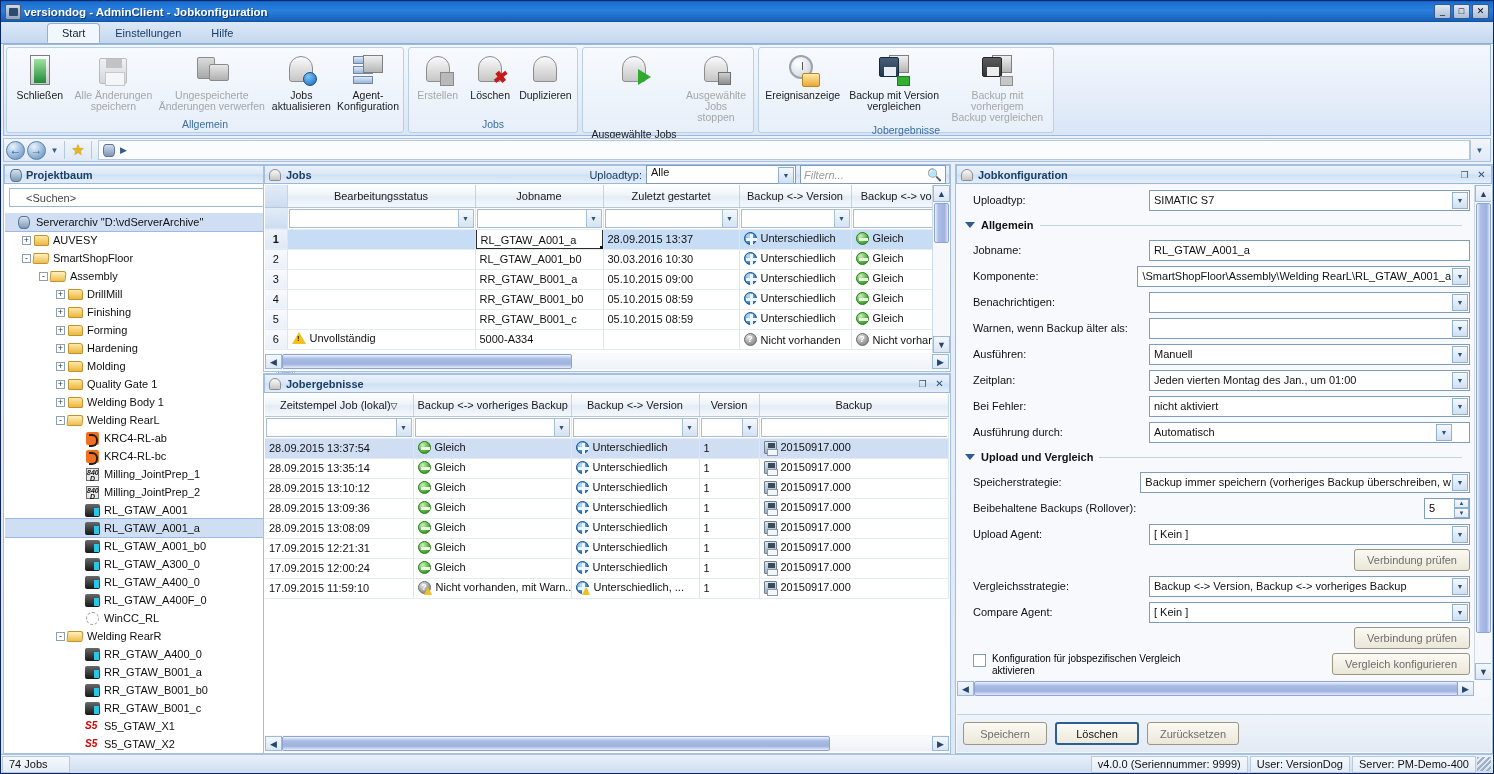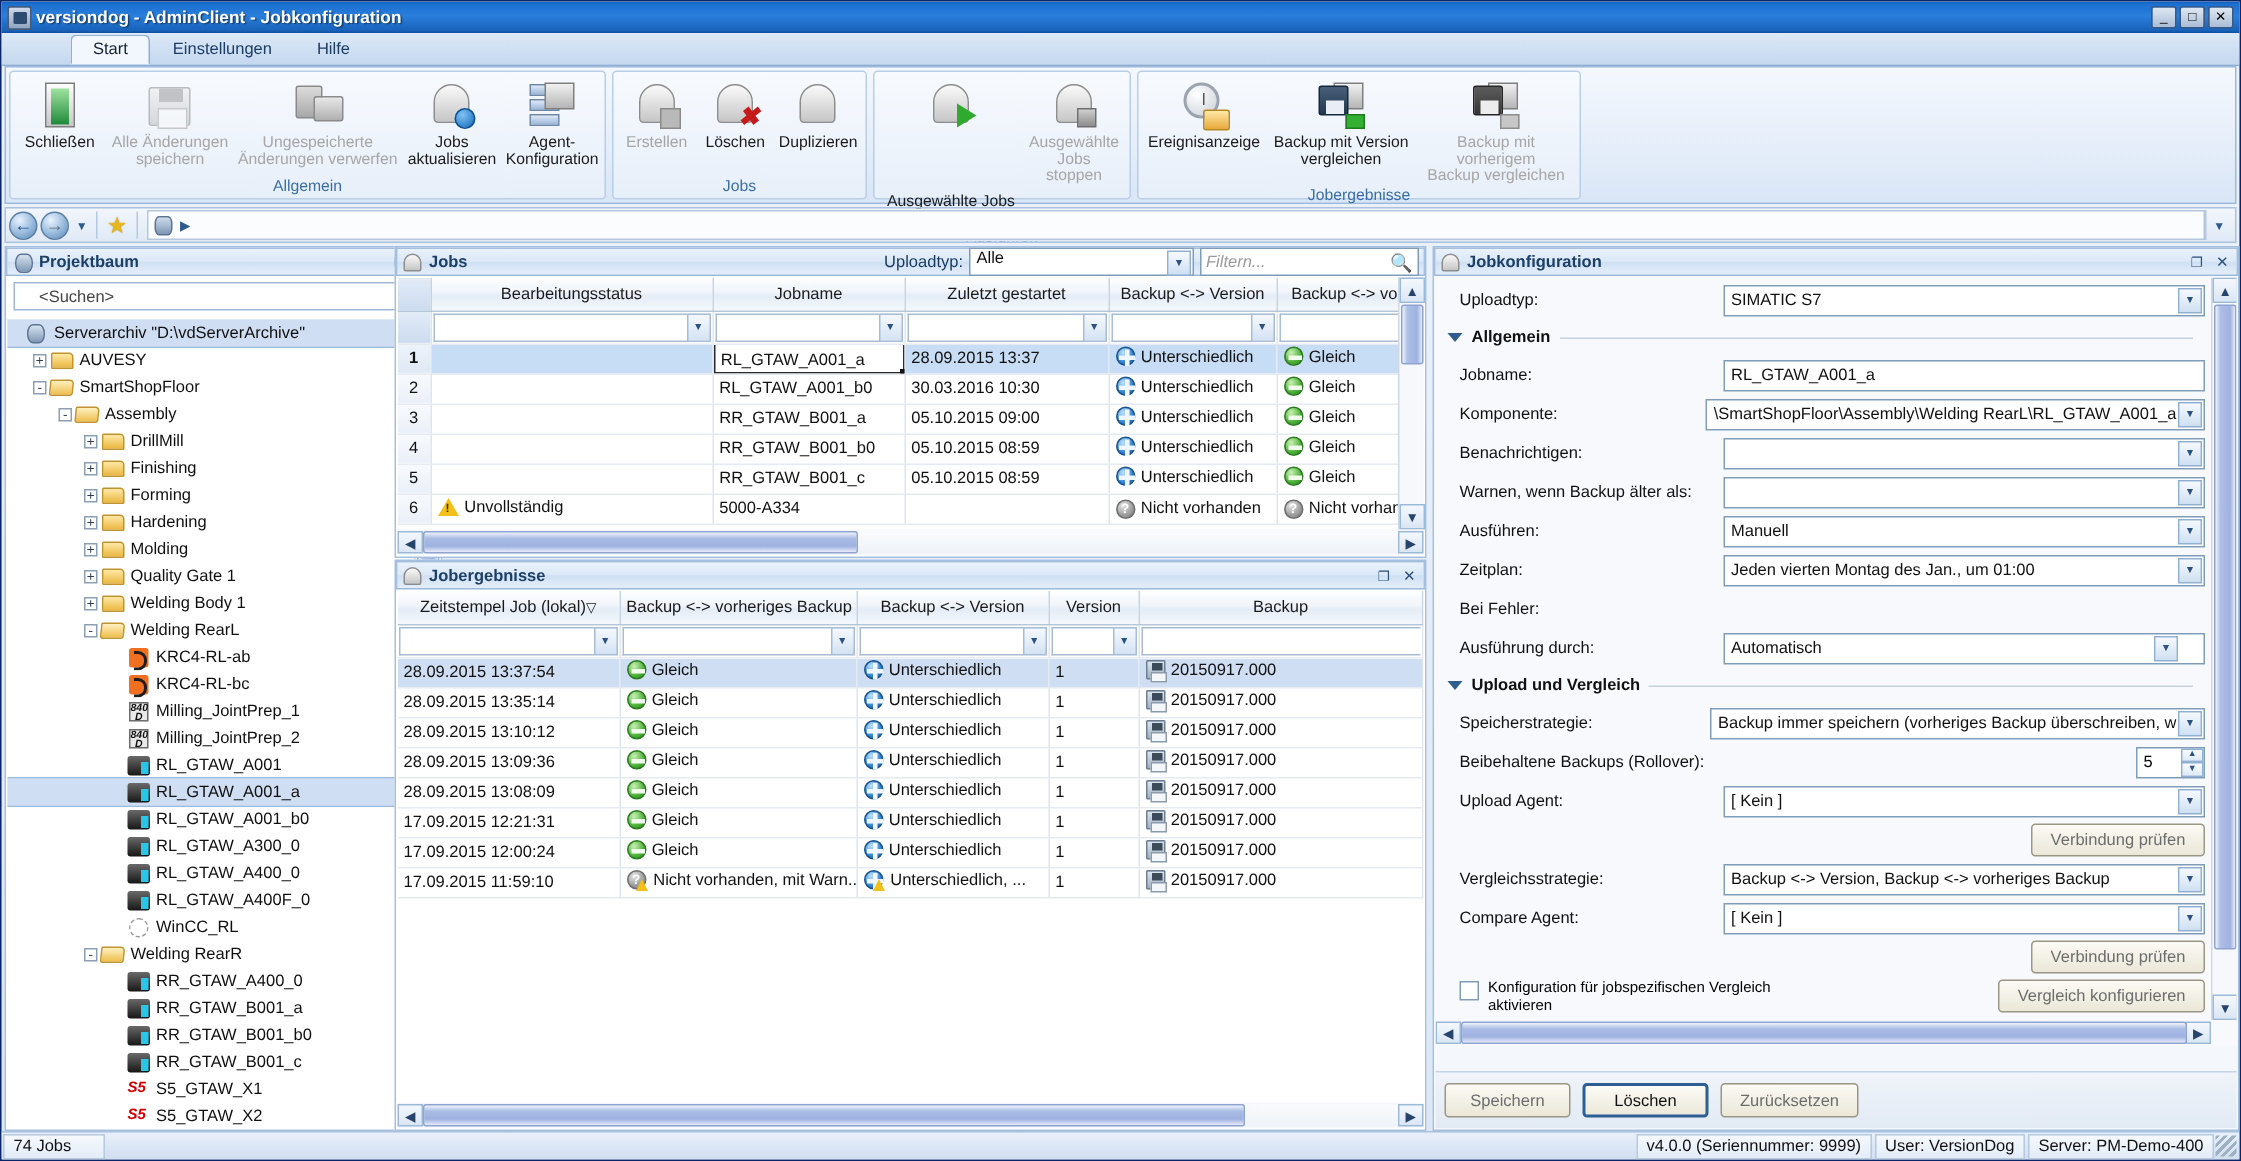--- a/index.html
+++ b/index.html
@@ -1227,20 +1227,26 @@
             <span class="clbl">Zeitplan:</span>
             <div class="cfield">
               <div class="tinput" style="padding-right:0">
                 <span style="flex:1;overflow:hidden;white-space:nowrap">Jeden vierten Montag des Jan., um 01:00</span>
                 <span class="cbtn" style="width:16px;height:17px;margin:0 1px;display:flex;align-items:center;justify-content:center;background:linear-gradient(#f6f9fd,#cfe0f2);border:1px solid #8fb0d2;color:#2a5282;font-size:7px">▼</span>
               </div>
             </div>
           </div>
           <div class="crow">
             <span class="clbl">Bei Fehler:</span>
+            <div class="cfield">
+              <div class="tinput" style="padding-right:0">
+                <span style="flex:1;overflow:hidden;white-space:nowrap">nicht aktiviert</span>
+                <span class="cbtn" style="width:16px;height:17px;margin:0 1px;display:flex;align-items:center;justify-content:center;background:linear-gradient(#f6f9fd,#cfe0f2);border:1px solid #8fb0d2;color:#2a5282;font-size:7px">▼</span>
+              </div>
+            </div>
           </div>
           <div class="crow">
             <span class="clbl">Ausführung durch:</span>
             <div class="cfield">
               <div class="tinput" style="padding-right:16px">
                 <span style="flex:1;overflow:hidden;white-space:nowrap">Automatisch</span>
                 <span class="cbtn" style="width:16px;height:17px;margin:0 1px;display:flex;align-items:center;justify-content:center;background:linear-gradient(#f6f9fd,#cfe0f2);border:1px solid #8fb0d2;color:#2a5282;font-size:7px">▼</span>
               </div>
             </div>
           </div>

